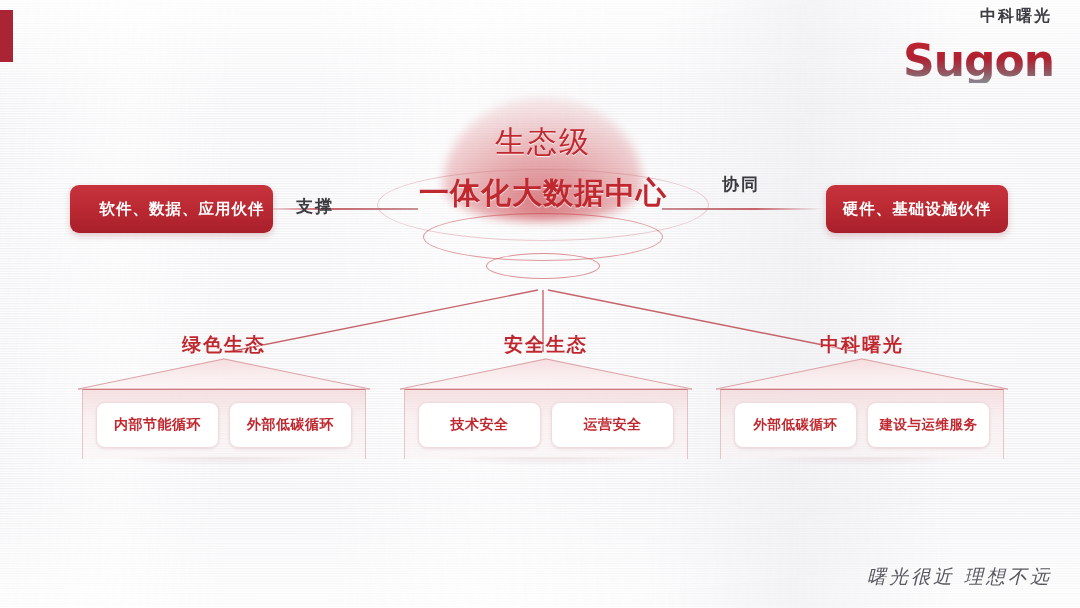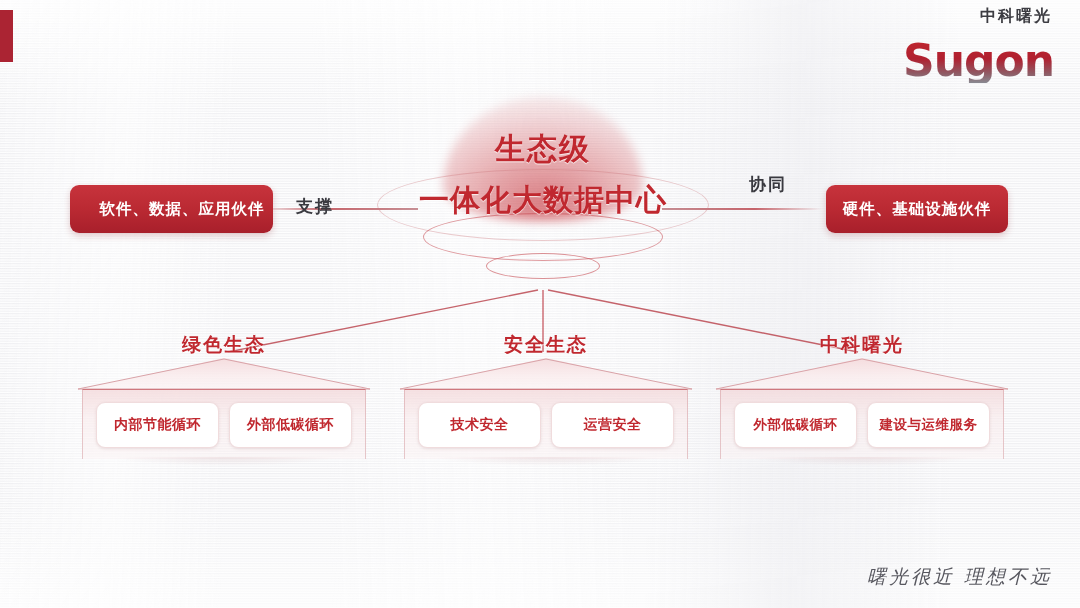--- a/index.html
+++ b/index.html
@@ -137,26 +137,25 @@
   .hub-title {
     position: absolute;
     left: 0;
     right: 0;
     top: 28px;
     text-align: center;
     z-index: 4;
   }
   .hub-line1 {
     font-size: 30px;
-    font-weight: bold;
+    font-weight: normal;
     color: #c0282f;
     letter-spacing: 2px;
     line-height: 1.25;
     text-shadow: 0 1px 1px rgba(255,255,255,0.8);
-    margin-top: 7px;
   }
   .hub-line2 {
     font-size: 30px;
     font-weight: bold;
     color: #c0282f;
     letter-spacing: 1px;
     line-height: 1.3;
     margin-top: 12px;
     text-shadow: 0 1px 1px rgba(255,255,255,0.8);
   }
@@ -199,21 +198,21 @@
   }
   .conn-label {
     position: absolute;
     font-size: 17px;
     font-weight: bold;
     color: #3a3a40;
     letter-spacing: 2px;
     z-index: 5;
   }
   .label-left { left: 296px; top: 175px; margin-top: 20px; }
-  .label-right { left: 749px; top: 173px; }
+  .label-right { left: 722px; top: 173px; }
 
   
   .branches {
     position: absolute;
     left: 0;
     top: 0;
     width: 1080px;
     height: 608px;
     z-index: 2;
     pointer-events: none;

